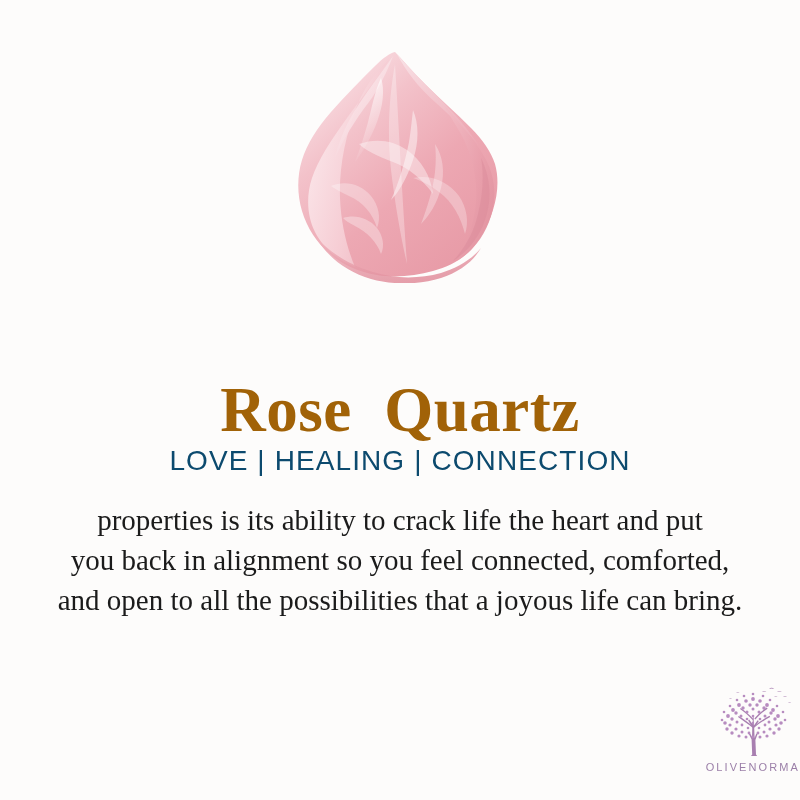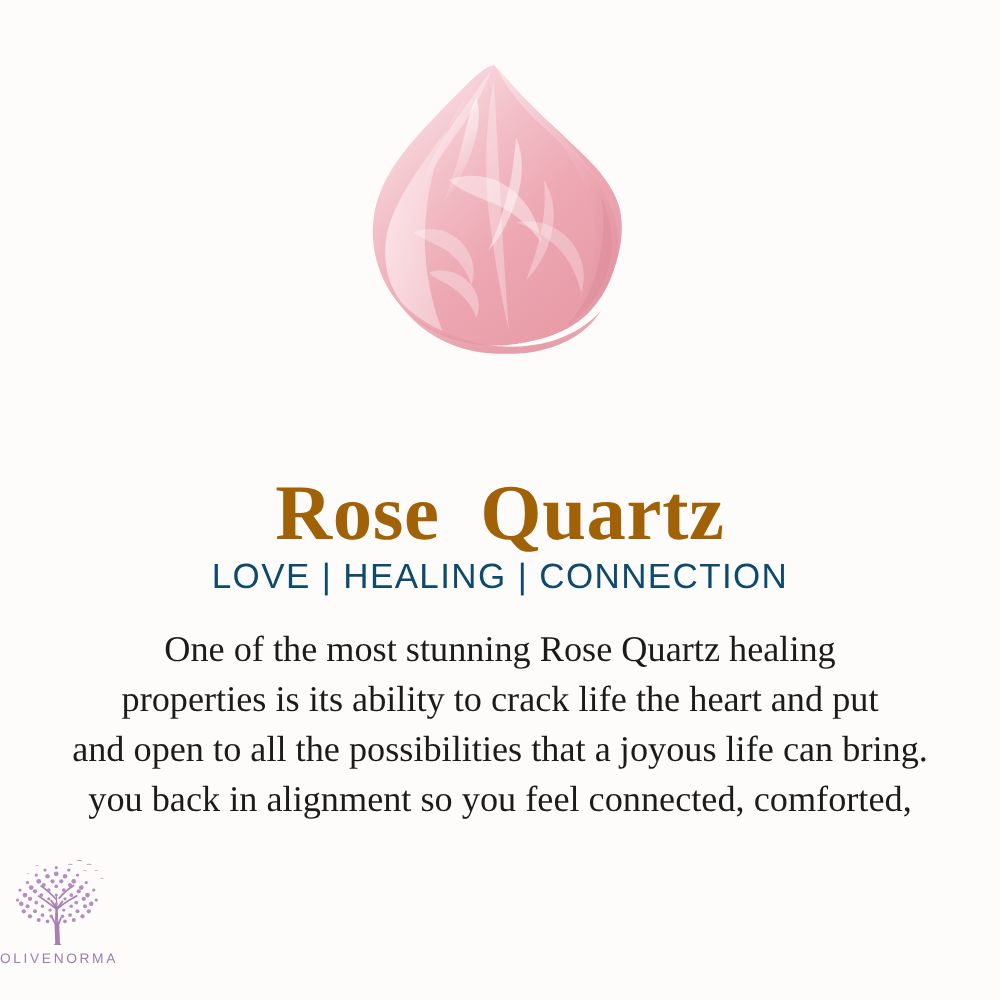--- a/index.html
+++ b/index.html
@@ -92,21 +92,21 @@
   }
 
   
   .logo {
     position: absolute;
     top: 684px;
     left: 0;
     width: 800px;
     display: flex;
     flex-direction: column;
-    align-items: flex-start;
+    align-items: flex-end;
   }
   .logo-mark {
     display: block;
     width: 92px;
     height: 74px;
   }
   .logo-word {
     margin-top: 3px;
     font-family: "Liberation Sans", sans-serif;
     font-size: 11px;
@@ -205,24 +205,23 @@
       <path d="M196 110 C206 130 207 152 200 172 C194 190 182 204 168 213
                C180 200 189 184 193 166 C198 146 199 126 196 110 Z" fill="#d98a98" opacity="0.45"></path>
     </svg>
   </div>
 
   <h1 class="title">Rose  Quartz</h1>
 
   <div class="subtitle">LOVE | HEALING | CONNECTION</div>
 
   <div class="body-copy">
-    <span class="ln">One of the most stunning Rose Quartz healing</span>
     <span class="ln">properties is its ability to crack life the heart and put</span>
+    <span class="ln">you back in alignment so you feel connected, comforted,</span>
     <span class="ln">and open to all the possibilities that a joyous life can bring.</span>
-    <span class="ln">you back in alignment so you feel connected, comforted,</span>
   </div>
 
   <div class="logo">
     <svg class="logo-mark" viewBox="0 0 92 74">
       <g fill="#a87fb0">
 
         <path d="M44.2 70.5 L43.0 72.0 L49.2 72.0 L48.0 70.5
                  L47.4 56.0 L49.6 50.0 L48.3 49.6 L46.6 54.0
                  L46.2 44.0 L50.8 37.0 L49.6 36.2 L45.9 41.4
                  L45.6 33.0 L44.8 33.0 L44.6 40.2 L41.2 35.6

